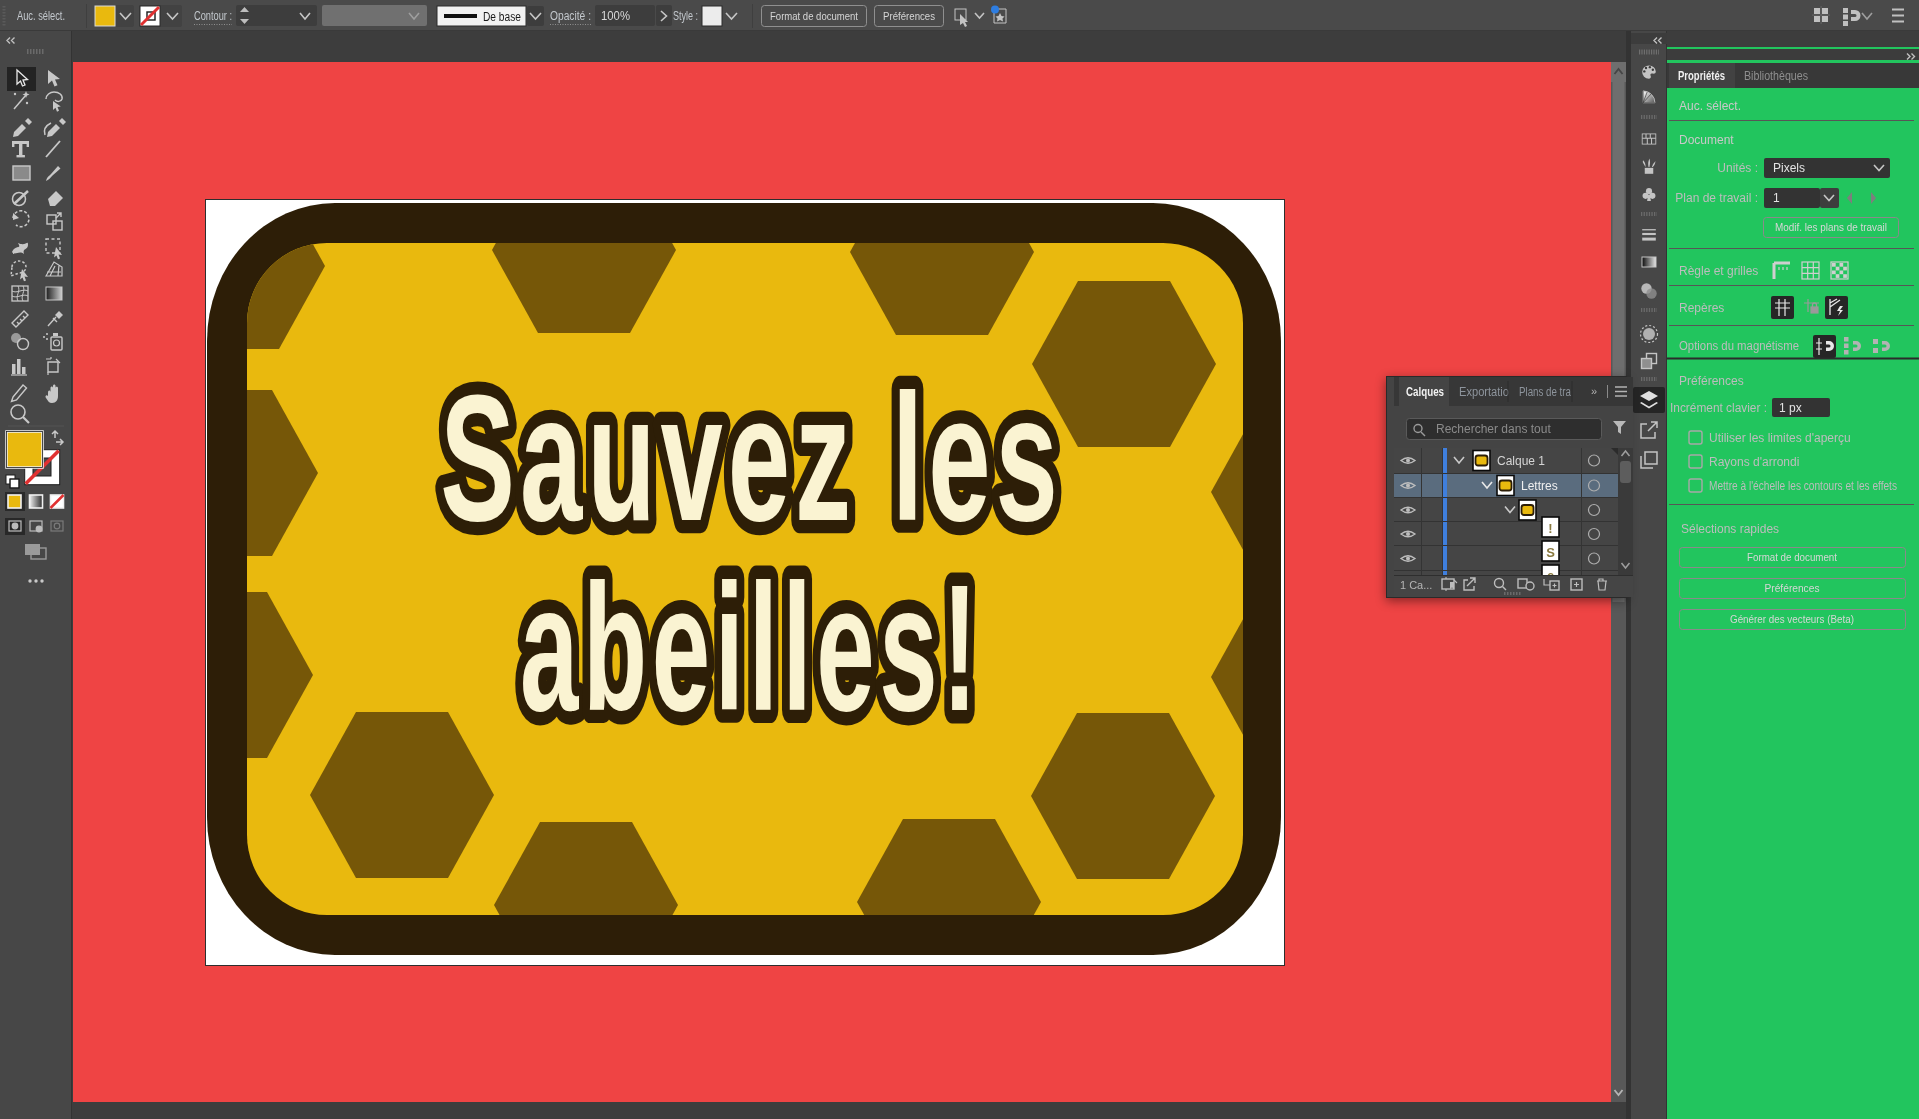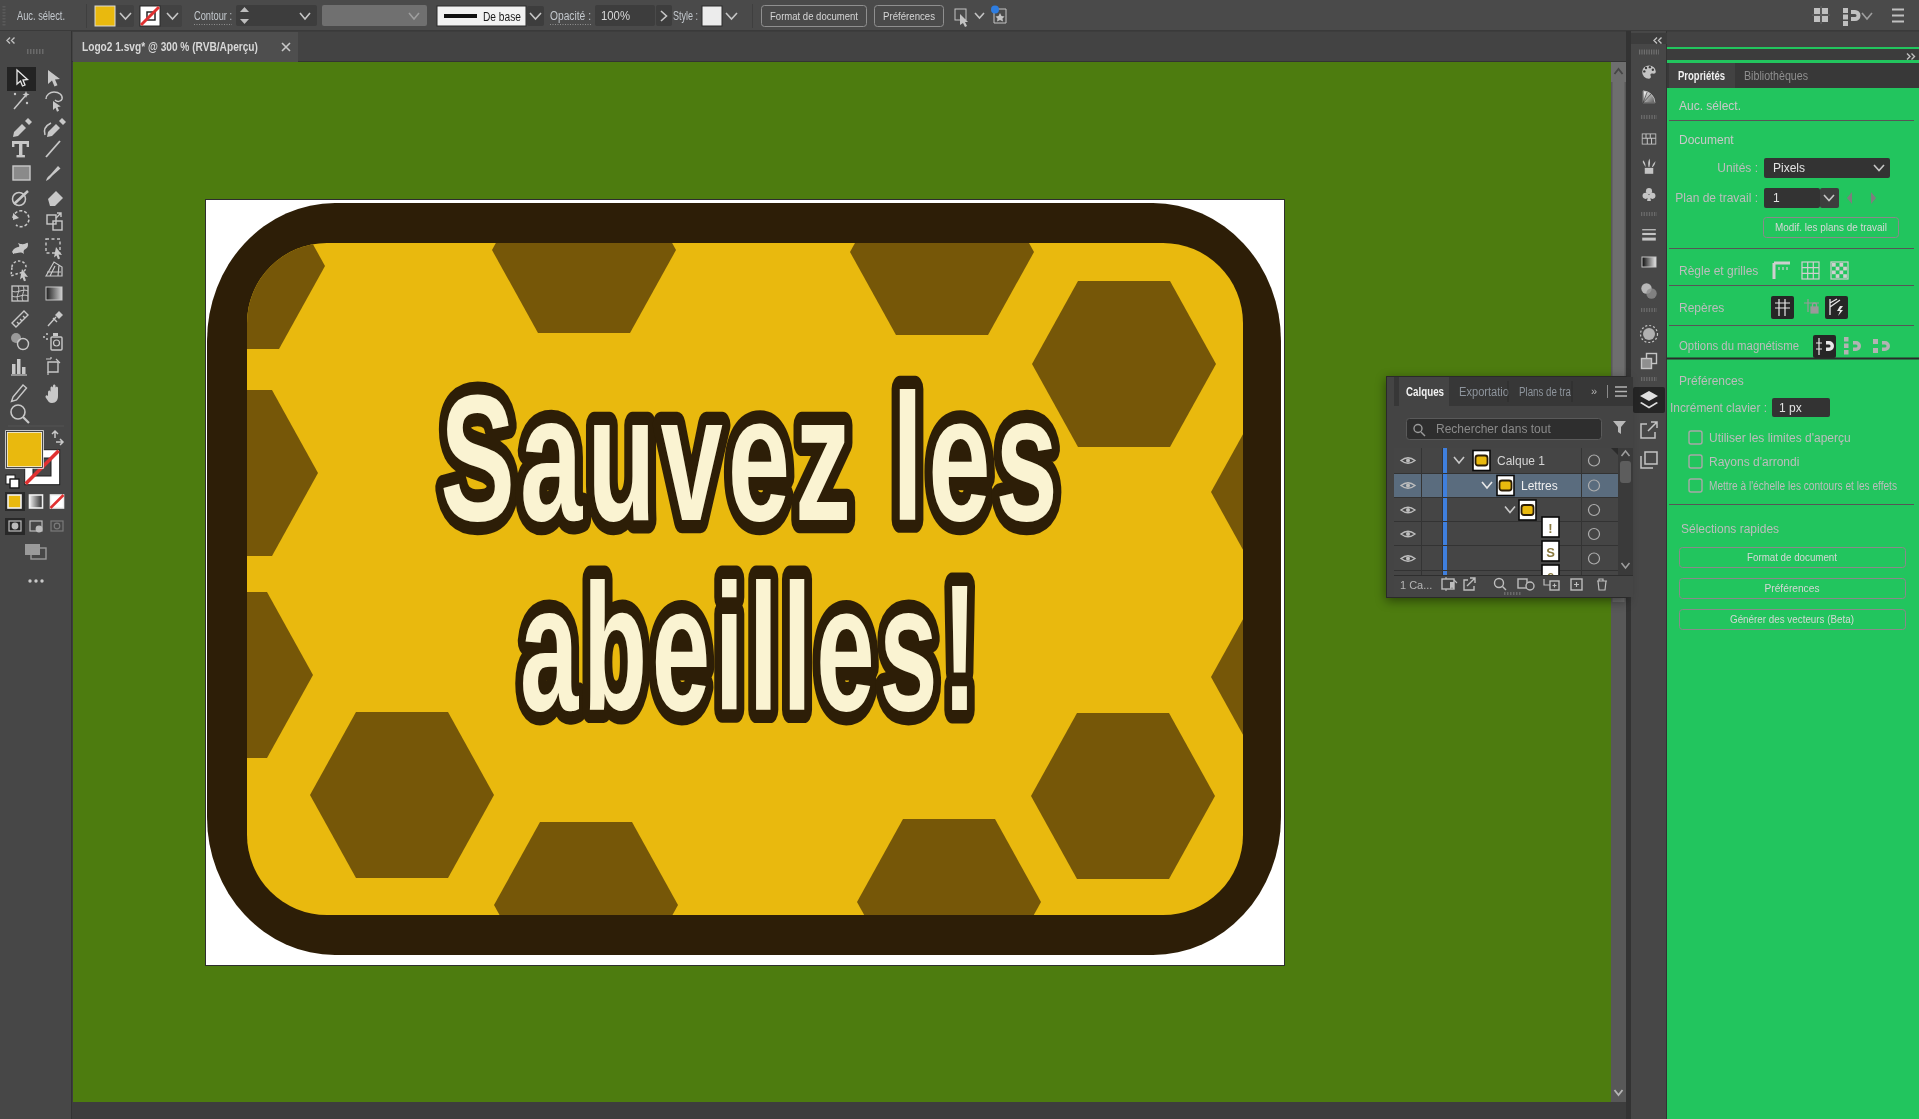--- a/index.html
+++ b/index.html
@@ -8,21 +8,21 @@
   .abs{position:absolute;}
   #app{position:relative;width:1919px;height:1119px;}
   
   #topbar{left:0;top:0;width:1919px;height:31px;background:#4a4a4a;border-bottom:1px solid #3a3a3a;}
   
   #tabrow{left:0;top:32px;width:1919px;height:30px;background:#434343;border-bottom:1px solid #333333;}
   #doctab{left:73px;top:0;width:225px;height:30px;background:#4e4e4e;color:#d8d8d8;font-size:13px;
      line-height:30px;padding-left:9px;white-space:nowrap;overflow:hidden;font-weight:bold;}
   #doctxt{display:inline-block;transform:scaleX(0.78);transform-origin:0 50%;}
   
-  #canvas{left:73px;top:62px;width:1538px;height:1040px;background:#4d7c0f;overflow:hidden;}
+  #canvas{left:73px;top:62px;width:1538px;height:1040px;background:#ef4444;overflow:hidden;}
   
   #ltool{left:0;top:31px;width:72px;height:1088px;background:#474747;border-right:1px solid #333333;}
   
   #vscroll{left:1611px;top:62px;width:15px;height:1040px;background:#585858;}
   #rsep{left:1626px;top:31px;width:5px;height:1088px;background:#333333;}
   #iconstrip{left:1631px;top:31px;width:36px;height:1088px;background:#474747;border-right:1px solid #333333;}
   #props{left:1667px;top:47px;width:252px;height:1088px;background:#22c55e;}
   
   #statusbar{left:73px;top:1102px;width:1553px;height:17px;background:#4a4a4a;border-top:1px solid #3a3a3a;margin-top:48px;}
   
@@ -124,27 +124,20 @@
       <path d="M1851 10 h4 a5.5 5.5 0 0 1 0 11 h-4 v-4 h4 a1.5 1.5 0 0 0 0-3 h-4 z"></path>
     </g>
     <path d="M1862 13 l5 6 5-6" fill="none" stroke="#9e9e9e" stroke-width="1.6"></path>
     <g stroke="#c0c0c0" stroke-width="2">
       <line x1="1892" y1="9.5" x2="1904" y2="9.5"></line>
           <line x1="1892" y1="15.5" x2="1904" y2="15.5"></line>
           <line x1="1892" y1="21.5" x2="1904" y2="21.5"></line>
     </g>
    </svg>
   </div>
-  <div class="abs" id="tabrow">
-      <div class="abs" id="doctab"><span id="doctxt">Logo2 1.svg* @ 300 % (RVB/Aperçu)</span>
-    <svg class="abs" style="right:7px;top:10px" width="10" height="10">
-          <path d="M1 1 L9 9 M9 1 L1 9" stroke="#c8c8c8" stroke-width="1.6"></path>
-        </svg>
-  </div>
-    </div>
   <div class="abs" id="ltool">
    <svg width="72" height="1088" viewBox="0 0 72 1088" font-family="Liberation Sans, sans-serif">
 
     <path d="M10 6.5 l-3 3 3 3 M14.5 6.5 l-3 3 3 3" stroke="#c0c0c0" stroke-width="1.4" fill="none"></path>
     <line x1="27" y1="20.5" x2="45" y2="20.5" stroke="#6a6a6a" stroke-width="5" stroke-dasharray="1.5,1.5"></line>
 
     <rect x="7" y="36" width="29" height="24" fill="#232323"></rect>
     <path d="M17 39 v14 l3.5-3 2 5 2.5-1 -2-5 4.5-.5 z" fill="none" stroke="#e8e8e8" stroke-width="1.3"></path>
     <path d="M48 39 v14 l4-3.5 2.5 6 3-1.3 -2.5-5.7 5-.5 z" fill="#c8c8c8"></path>
 

